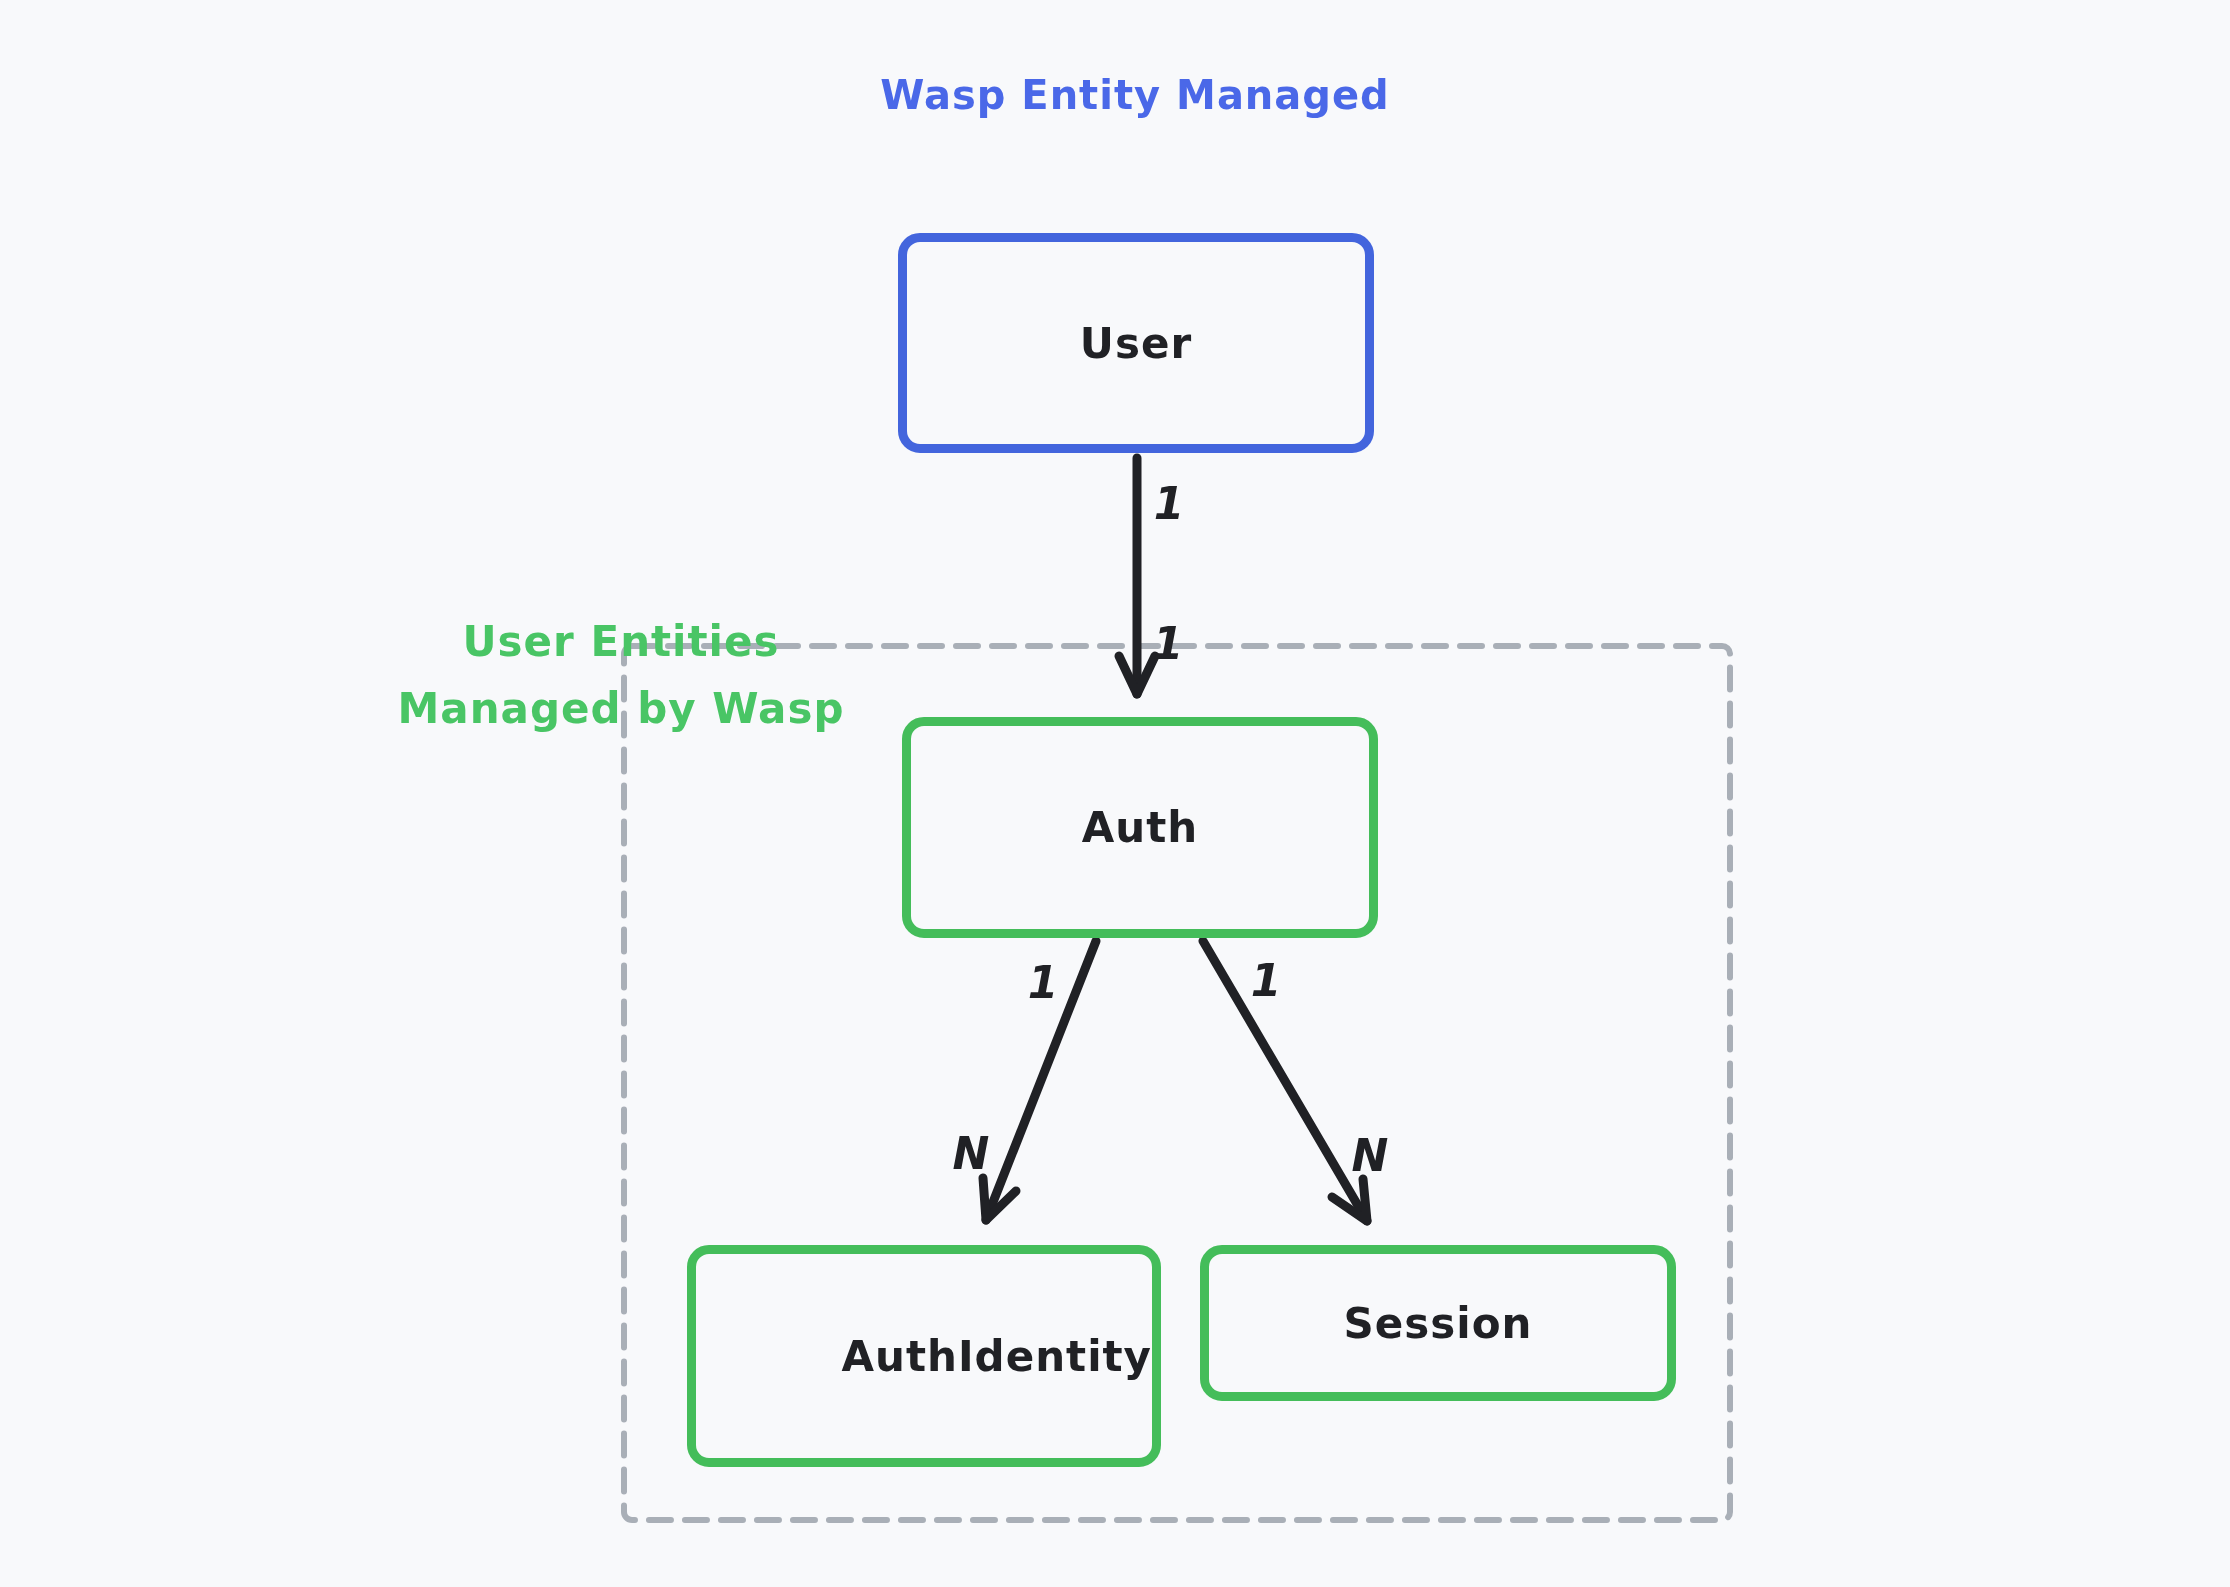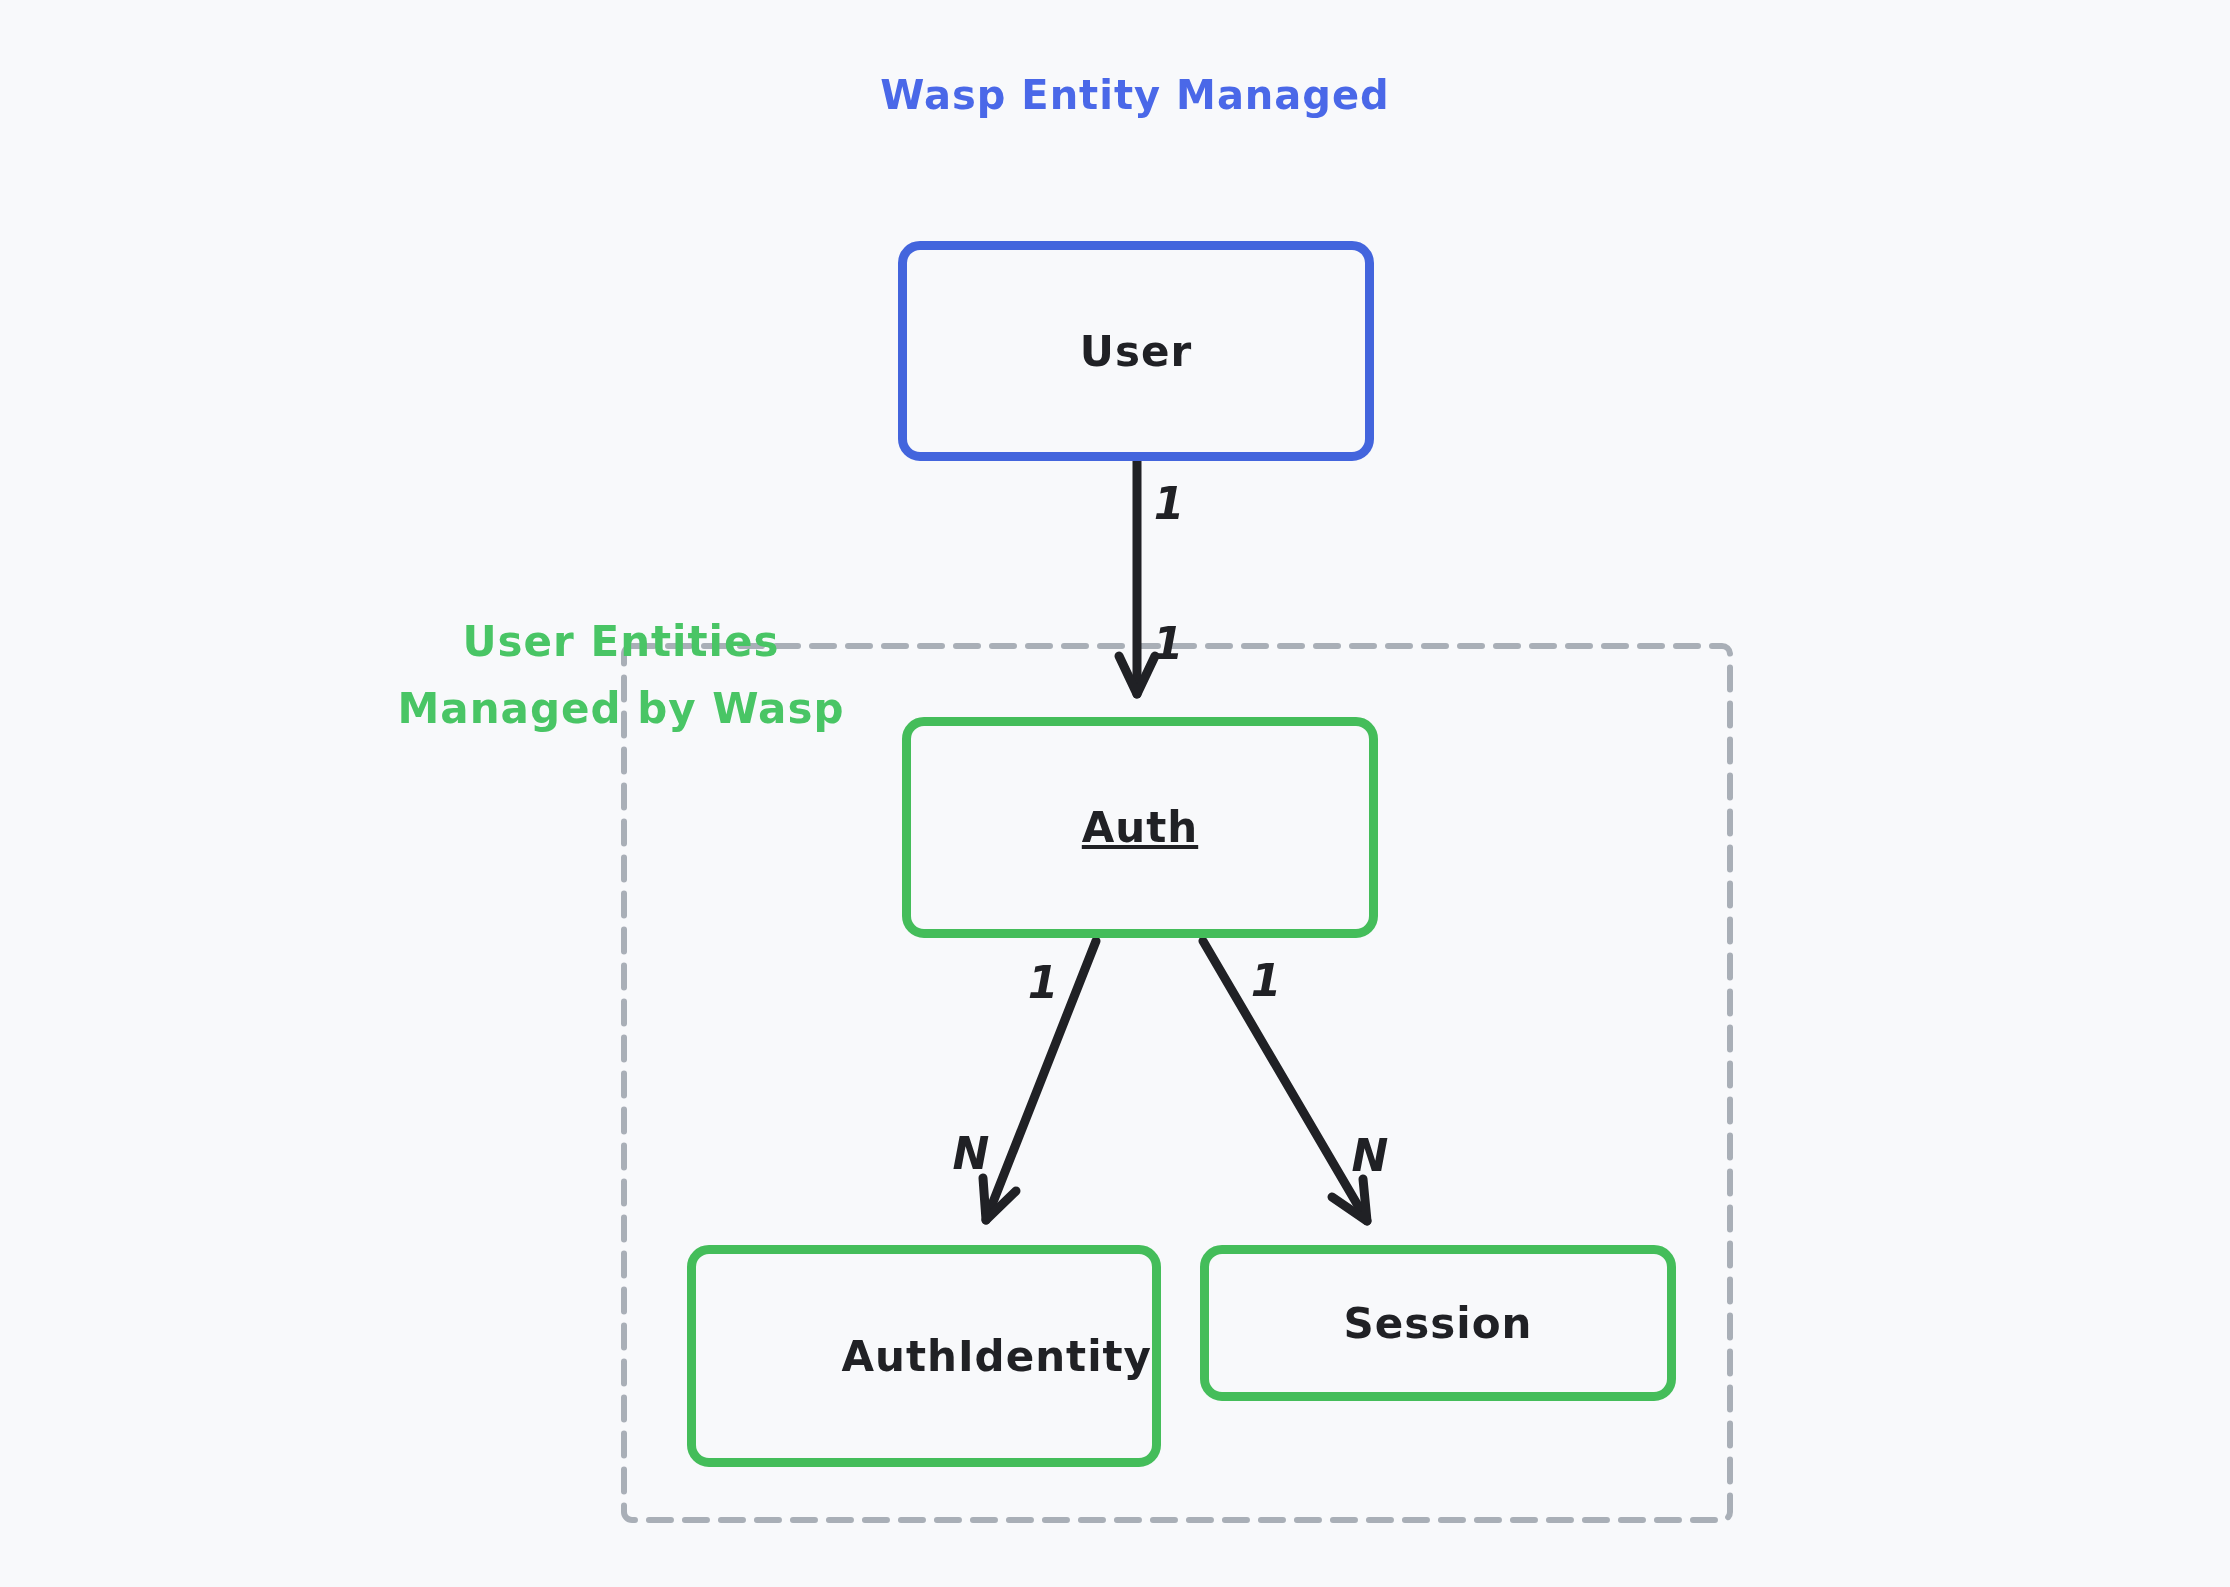--- a/index.html
+++ b/index.html
@@ -63,24 +63,24 @@
   .node{
     position:absolute;
     display:flex;align-items:center;justify-content:center;
     border-radius:22px;
     background:transparent;
     font-size:42px;font-weight:bold;
     letter-spacing:1px;
     color:var(--ink);
     z-index:2;
   }
-  .node.blue{border:9px solid var(--blue);margin-top:8px;}
+  .node.blue{border:9px solid var(--blue);}
   .node.green{border:9px solid var(--green);}
   .node-user{left:898px;top:233px;width:476px;height:220px;}
-  .node-auth{left:902px;top:717px;width:476px;height:221px;text-decoration:underline;}
+  .node-auth{left:902px;top:717px;width:476px;height:221px;}
   .node-authidentity{left:687px;top:1245px;width:474px;height:222px;justify-content:flex-end;}
   .node-session{left:1200px;top:1245px;width:476px;height:156px;}
   .edge-label{
     position:absolute;
     transform:translate(-50%,-50%);
     font-size:44px;font-weight:bold;font-style:italic;
     color:var(--ink);
     z-index:4;
     white-space:nowrap;
   }

